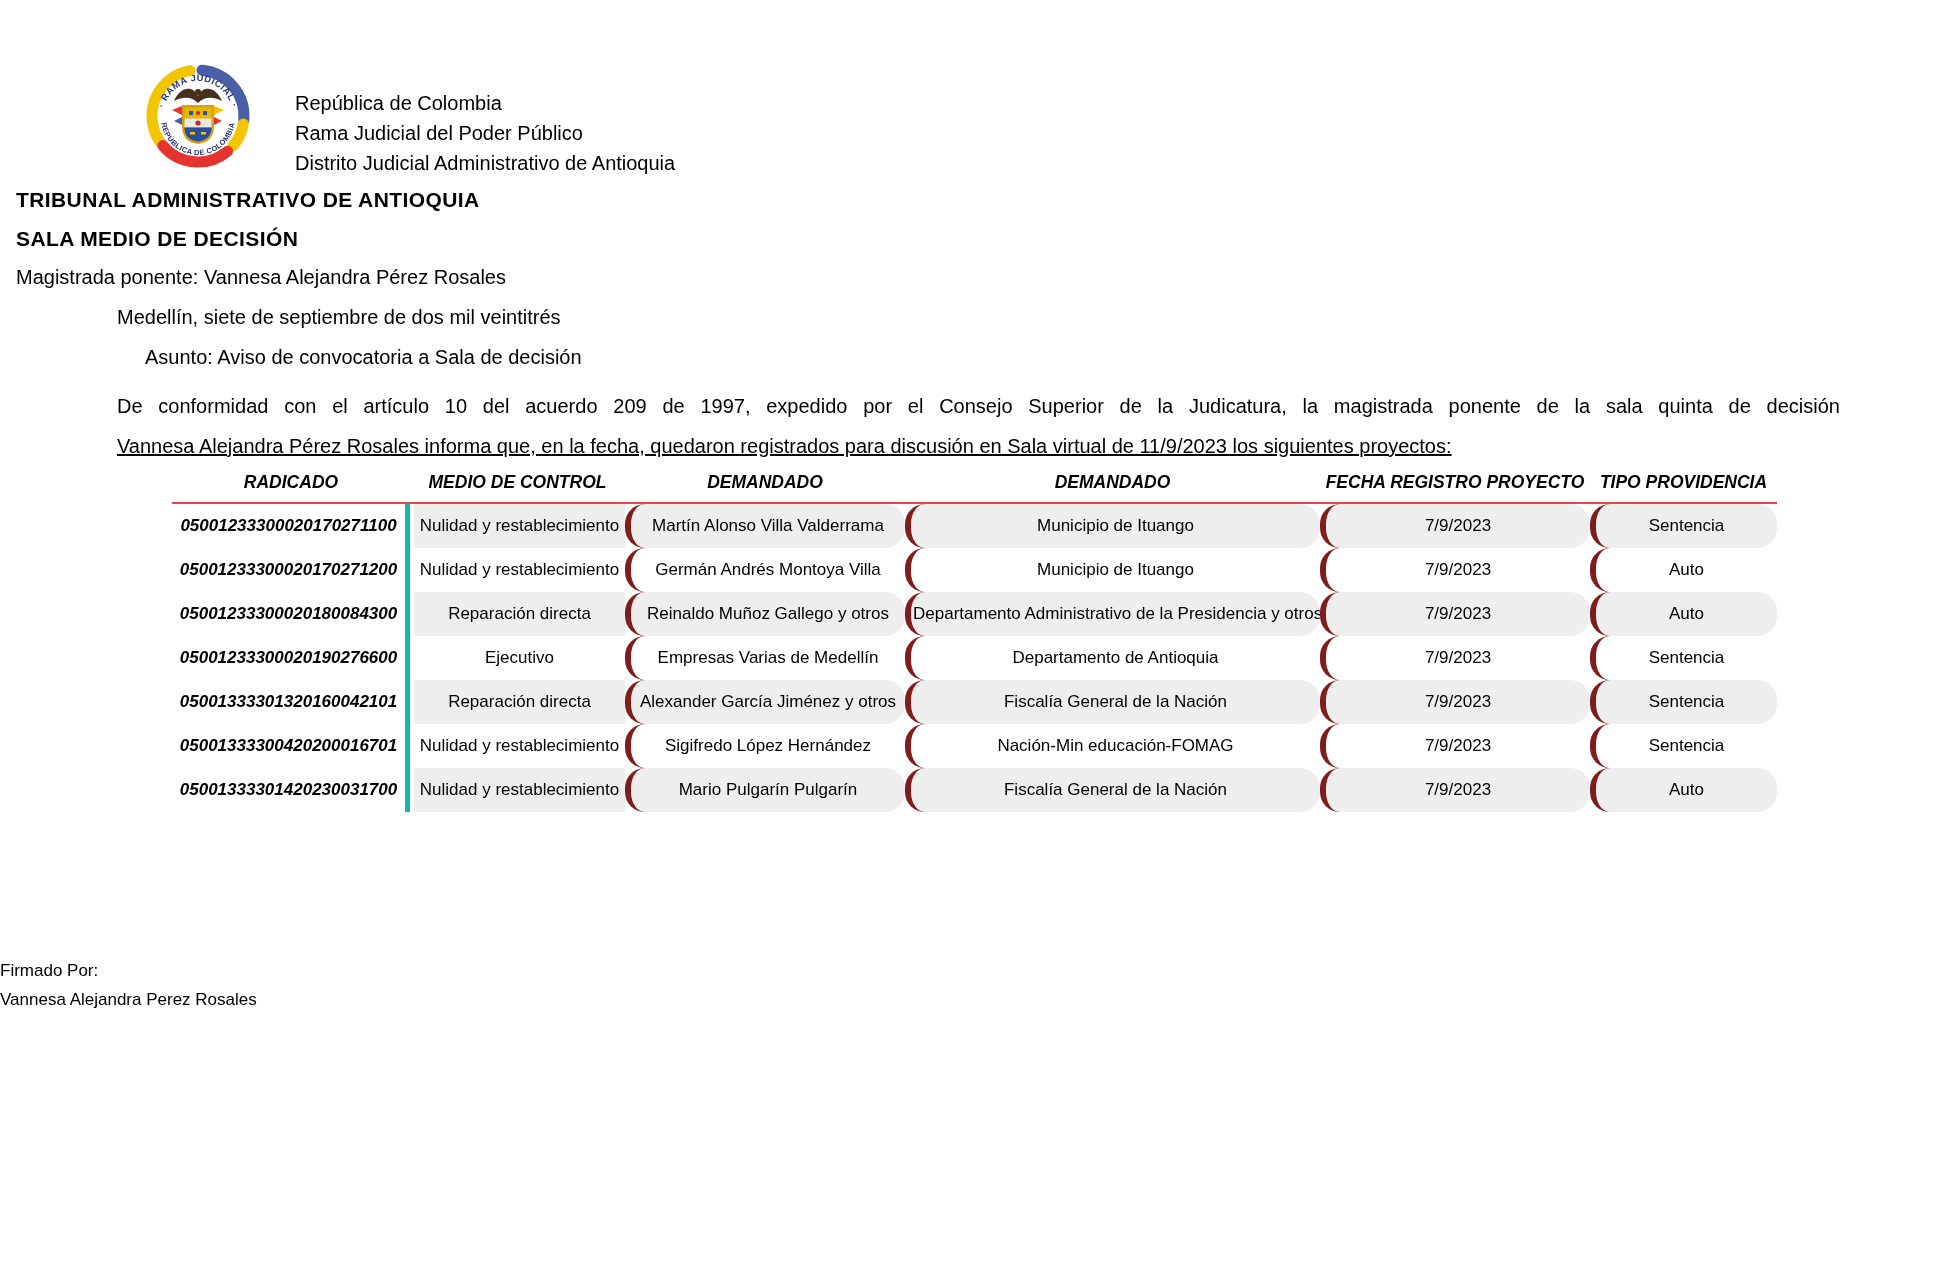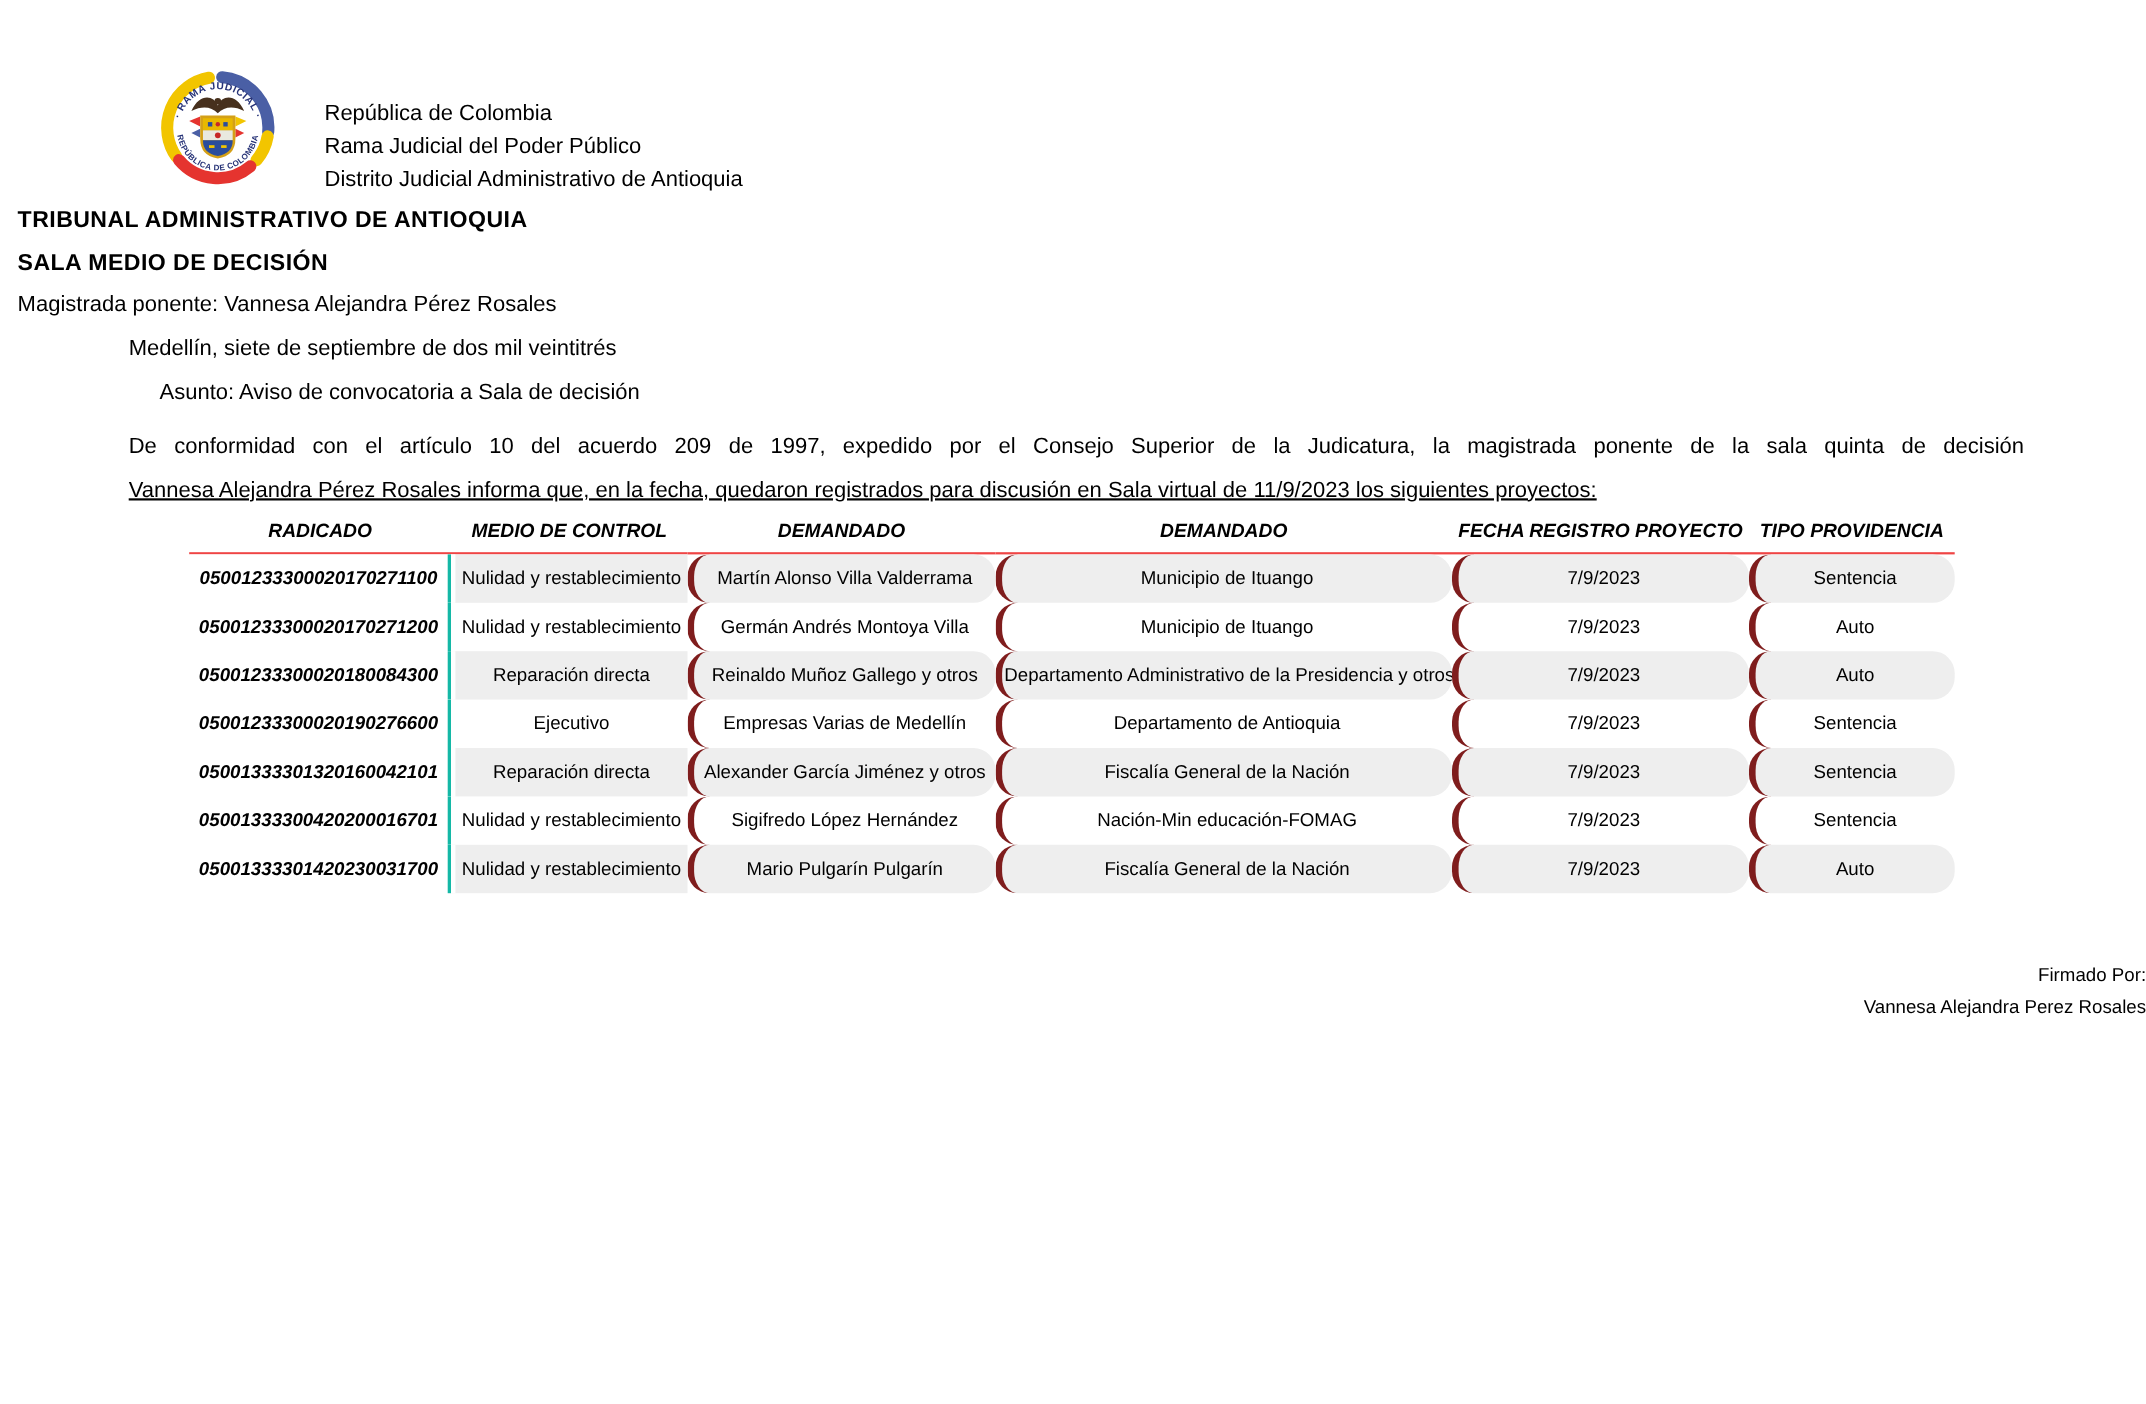--- a/index.html
+++ b/index.html
@@ -33,27 +33,27 @@
   .doc-table th {
     height:42px; padding:0; vertical-align:middle; text-align:center;
     font-weight:bold; font-style:italic; font-size:17.5px;
     border-bottom:2px solid #ef4444; white-space:nowrap;
   }
   .doc-table td {
     height:44px; padding:0 2px; vertical-align:middle; text-align:center;
     white-space:nowrap; overflow:hidden;
   }
   .doc-table td.radicado { font-weight:bold; font-style:italic; background:#fff;
-                           border-right:3px solid #14b8a6; font-size:17px; }
+                           border-right:5px solid #14b8a6; font-size:17px; }
   .doc-table td.gap-lg { border-left:4px solid #fff;margin-top:48px; }
   .doc-table td.gap    { border-left:6px solid #7f1d1d;border-radius:20px; }
   .doc-table tr.shade td:not(.radicado) { background:#eeeeee; }
 
   
-  .signature { position:absolute; left:0; top:872px; width:100%; text-align:right;
+  .signature { position:absolute; left:0; top:956px; width:100%; text-align:left;
                font-size:17px; line-height:29px; }
 </style>
 </head>
 <body>
 
 <div class="page">
 
   <svg class="logo" viewBox="0 0 120 120" xmlns="http://www.w3.org/2000/svg">
     <circle cx="60" cy="60" r="57" fill="#ffffff"></circle>
 

